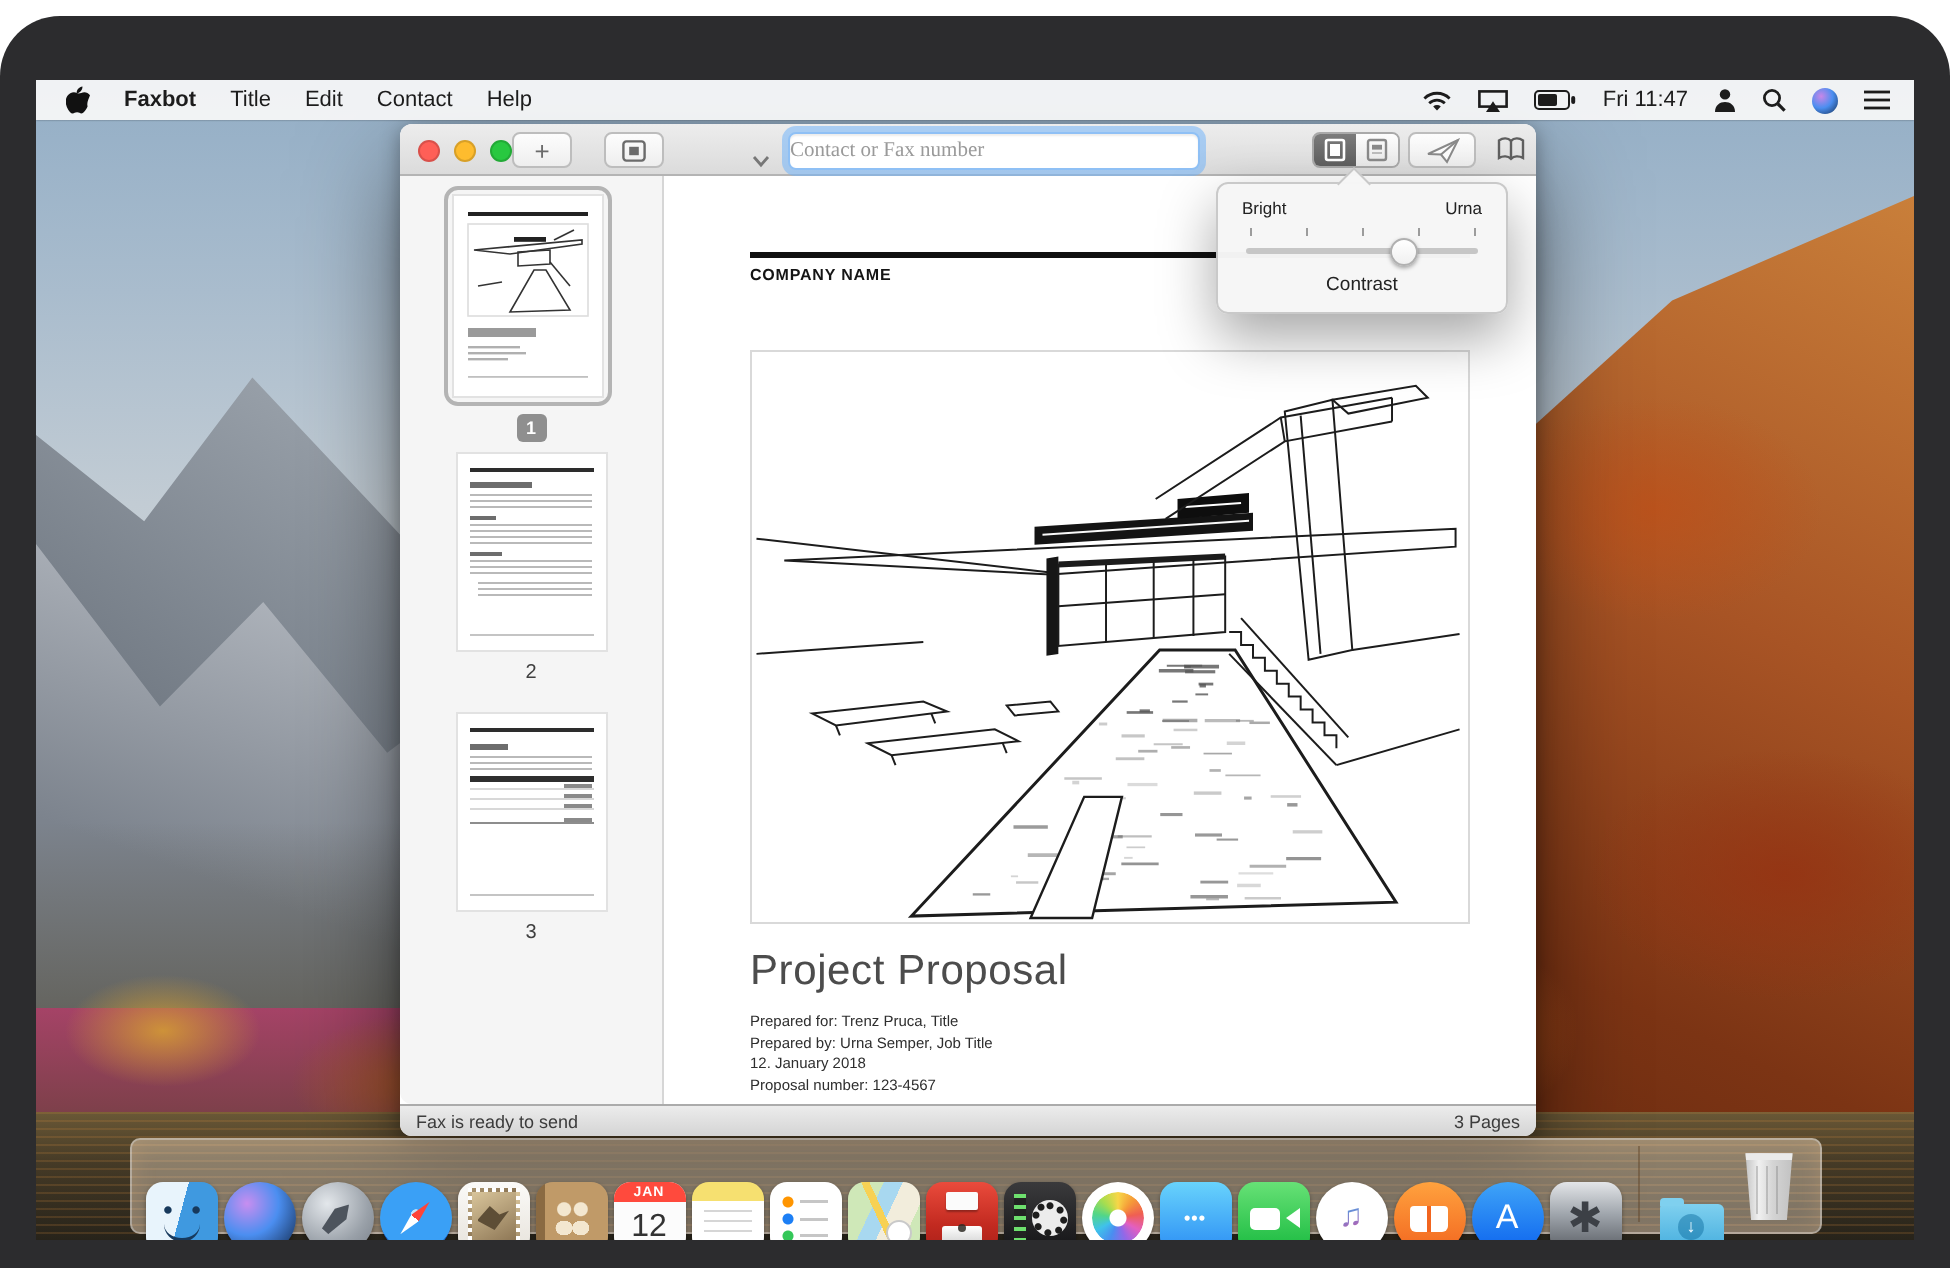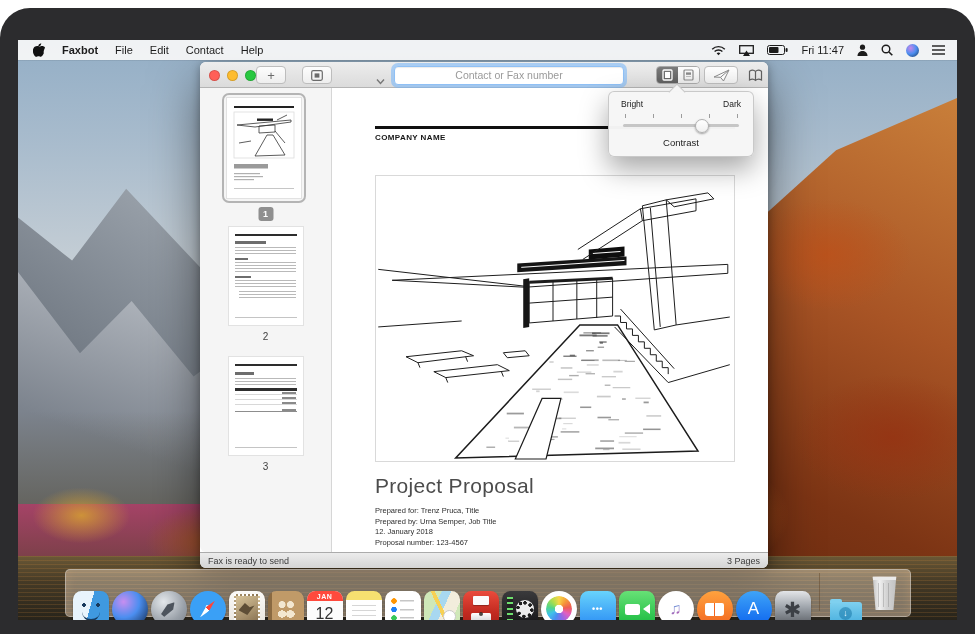--- a/index.html
+++ b/index.html
@@ -61,23 +61,23 @@
   .tl { width:11px; height:11px; border-radius:50%; border:0.5px solid rgba(0,0,0,.15); }
   .tl-red { background:var(--traffic-red,#ff5f57); }
   .tl-yellow { background:var(--traffic-yellow,#febc2e); }
   .tl-green { background:var(--traffic-green,#28c840); }
   .tb-btn { position:absolute; top:4px; height:18px; border:1px solid #bdbdbd; border-radius:4px;
     background:linear-gradient(180deg,#fdfdfd,#eeeeee); display:flex; align-items:center; justify-content:center;
     color:#6b6b6b; }
   .btn-plus { left:56px; width:30px; font-size:13px; }
   .btn-view { left:102px; width:30px; }
   .chevron { position:absolute; left:176px; top:9px; width:9px; height:7px; color:#777; }
-  .fax-input { position:absolute; left:194px; top:3.5px; width:230px; height:19px;
-    border:1px solid #8fc0f5; border-radius:4px; background:#fff; text-align:center;
-    font-size:10.5px; color:#555; outline:none; font-family:Liberation Sans, sans-serif;
+  .fax-input { position:absolute; left:194px; top:3.5px; width:206px; height:19px;
+    border:1px solid #8fc0f5; border-radius:4px; background:#fff; 
+    font-size:10.5px; color:#555; outline:none; font-family:Liberation Serif, serif;
     box-shadow:0 0 0 3px rgba(115,180,250,.55), inset 0 1px 1px rgba(0,0,0,.08); }
   .fax-input::placeholder { color:#9a9a9a; }
   .segmented { position:absolute; left:456px; top:4px; width:44px; height:18px; display:flex;
     border:1px solid #a9a9a9; border-radius:4px; overflow:hidden; }
   .seg { flex:1; display:flex; align-items:center; justify-content:center; }
   .seg-selected { background:linear-gradient(180deg,#7b7b7b,#5f5f5f); }
   .seg-normal { background:linear-gradient(180deg,#fdfdfd,#e9e9e9); }
   .btn-send { left:504px; width:34px; }
   .btn-book { position:absolute; left:548px; top:6px; }
 
@@ -282,21 +282,21 @@
 
     <div class="menubar">
       <div class="mb-left">
         <span style="display:flex;">
           <svg width="12" height="14" viewBox="0 0 13 15">
               <path fill="#111" d="M8.9,0.2c0.1,0.9-0.3,1.8-0.8,2.4C7.5,3.3,6.7,3.8,5.8,3.7C5.7,2.8,6.1,2,6.6,1.4C7.2,0.8,8.1,0.3,8.9,0.2z M11.7,10.9c-0.3,0.8-0.5,1.1-0.9,1.8c-0.6,0.9-1.4,2.1-2.4,2.1c-0.9,0-1.2-0.6-2.4-0.6c-1.2,0-1.5,0.6-2.4,0.6c-1,0-1.8-1-2.4-2C-0.4,10.4-0.6,7.1,0.7,5.3C1.6,4.1,3,3.3,4.3,3.3c1.2,0,2,0.7,2.7,0.7c0.7,0,1.7-0.7,3-0.7c1.1,0,2.2,0.6,3,1.6C12.3,6.9,11.1,9,11.7,10.9z"></path>
             </svg>
         </span>
         <span id="menu-items" style="display:flex;gap:17px;">
             <span class="menu-item app-name">Faxbot</span>
-            <span class="menu-item">File</span>
+            <span class="menu-item">Title</span>
             <span class="menu-item">Edit</span>
             <span class="menu-item">Contact</span>
             <span class="menu-item">Help</span>
           </span>
       </div>
       <div class="mb-right">
         <span>
           <svg width="15" height="11" viewBox="0 0 15 11">
               <path d="M1.2,4.2 A9,9 0 0 1 13.8,4.2" stroke="#1c1c1c" fill="none" stroke-width="1.4"></path>
               <path d="M3.6,6.6 A5.6,5.6 0 0 1 11.4,6.6" stroke="#1c1c1c" fill="none" stroke-width="1.4"></path>
@@ -569,21 +569,21 @@
       <div class="statusbar">
         <span>Fax is ready to send</span>
         <span>3 Pages</span>
       </div>
     </div>
 
     <div class="popover">
       <div class="pop-caret"></div>
       <div class="pop-labels">
         <span>Bright</span>
-        <span>Dark</span>
+        <span>Urna</span>
       </div>
       <div class="pop-ticks" id="pop-ticks">
           <i style="left: 0%;"></i>
           <i style="left: 25%;"></i>
           <i style="left: 50%;"></i>
           <i style="left: 75%;"></i>
           <i style="left: 100%;"></i>
         </div>
       <div class="pop-track">
         <div class="pop-thumb" style="left: 68%;"></div>

